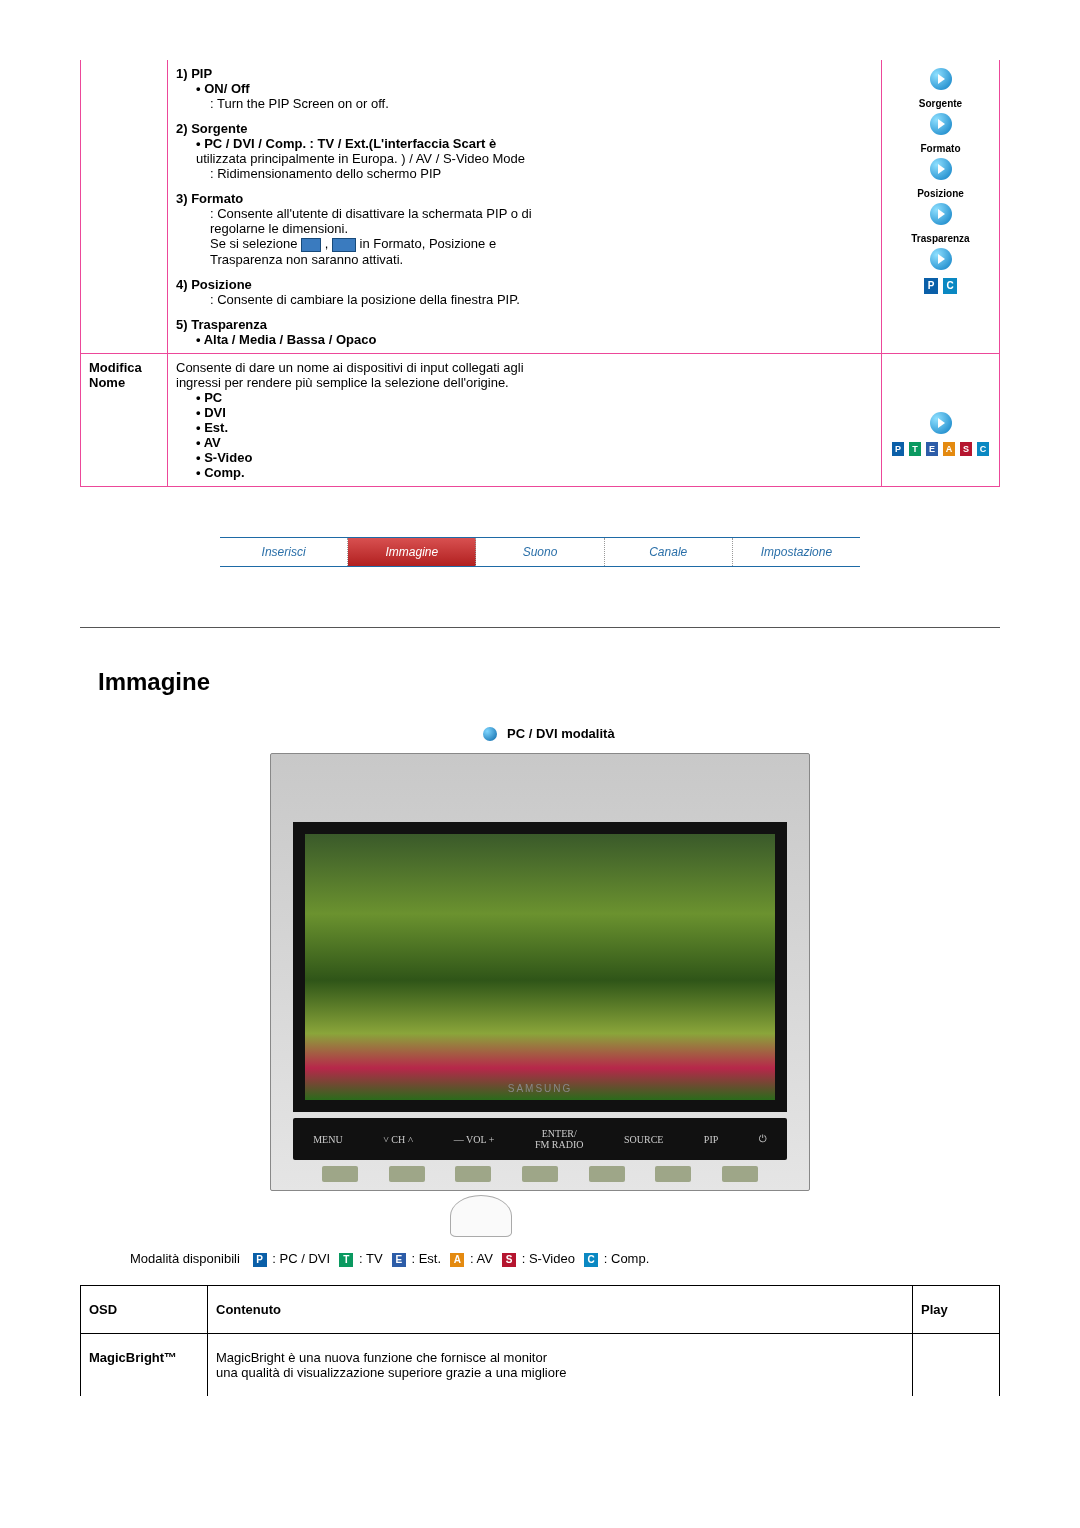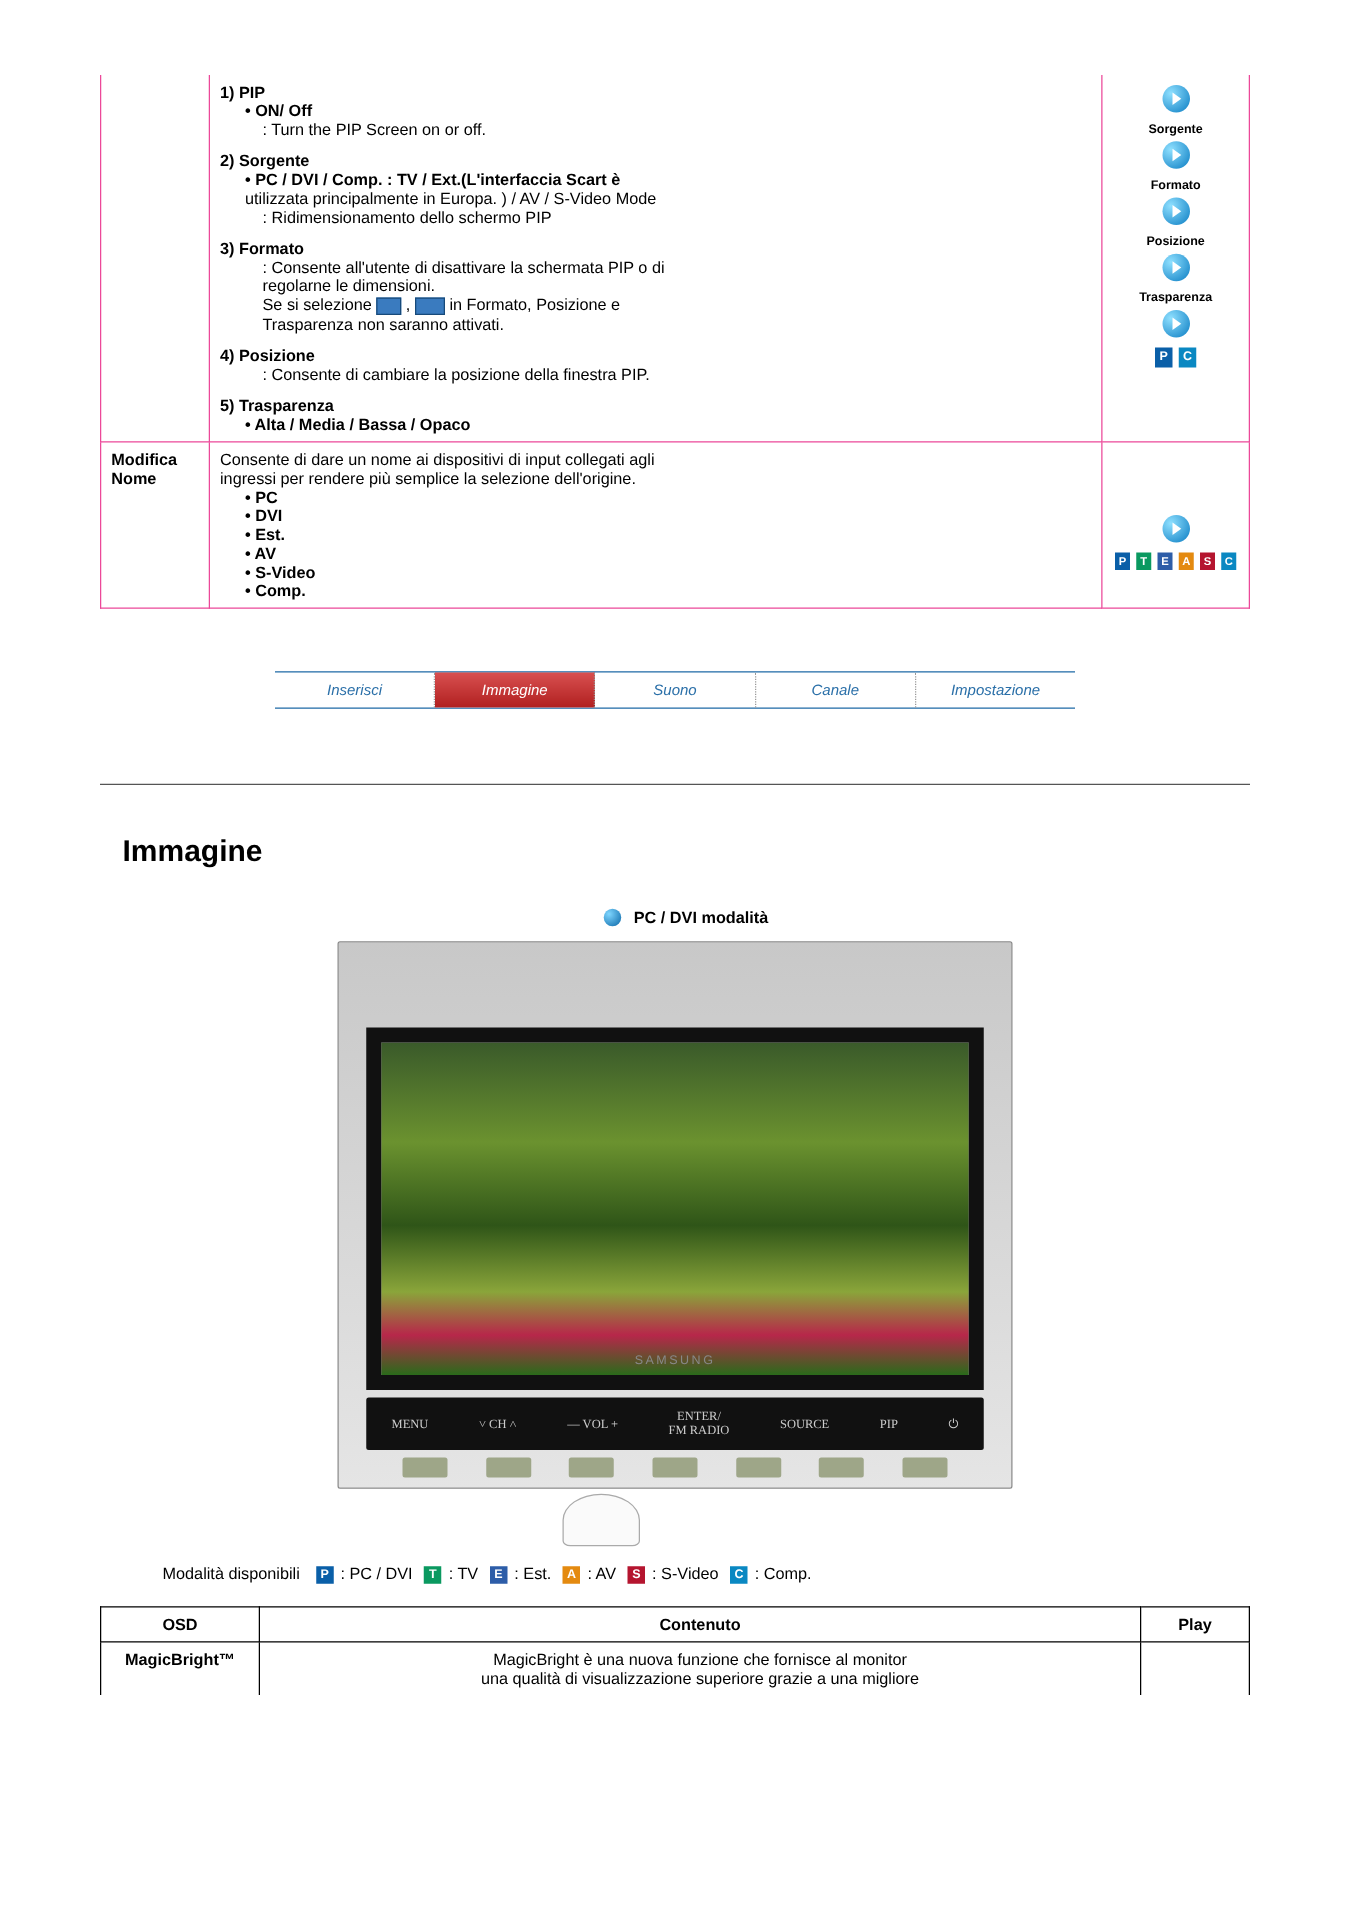--- a/index.html
+++ b/index.html
@@ -145,23 +145,23 @@
   .pte-row span{ width:12px;height:14px;font-size:9px;line-height:14px;}
   .pc-row { display:flex; gap:1px; justify-content:center; margin-top:6px;}
   .pc-row span{ width:14px;height:16px;font-size:10px;line-height:16px;}
   table.second-table {
     border-collapse: collapse;
     width:100%;
     margin-top:18px;
   }
   table.second-table td, table.second-table th {
     border:1px solid #000;
-    padding:6px 8px;
+    padding:16px 8px;
     font-size:13px;
-    text-align:center;
+    text-align:left;
     vertical-align:top;
   }
   table.second-table th { font-weight:bold; }
   .inline-pip-box { display:inline-block; width:18px; height:12px; background:#3a7bbf; vertical-align:middle; border:1px solid #174a7a;}
 </style>
 </head>
 <body>
 
 <table class="main-table">
   <tbody>

